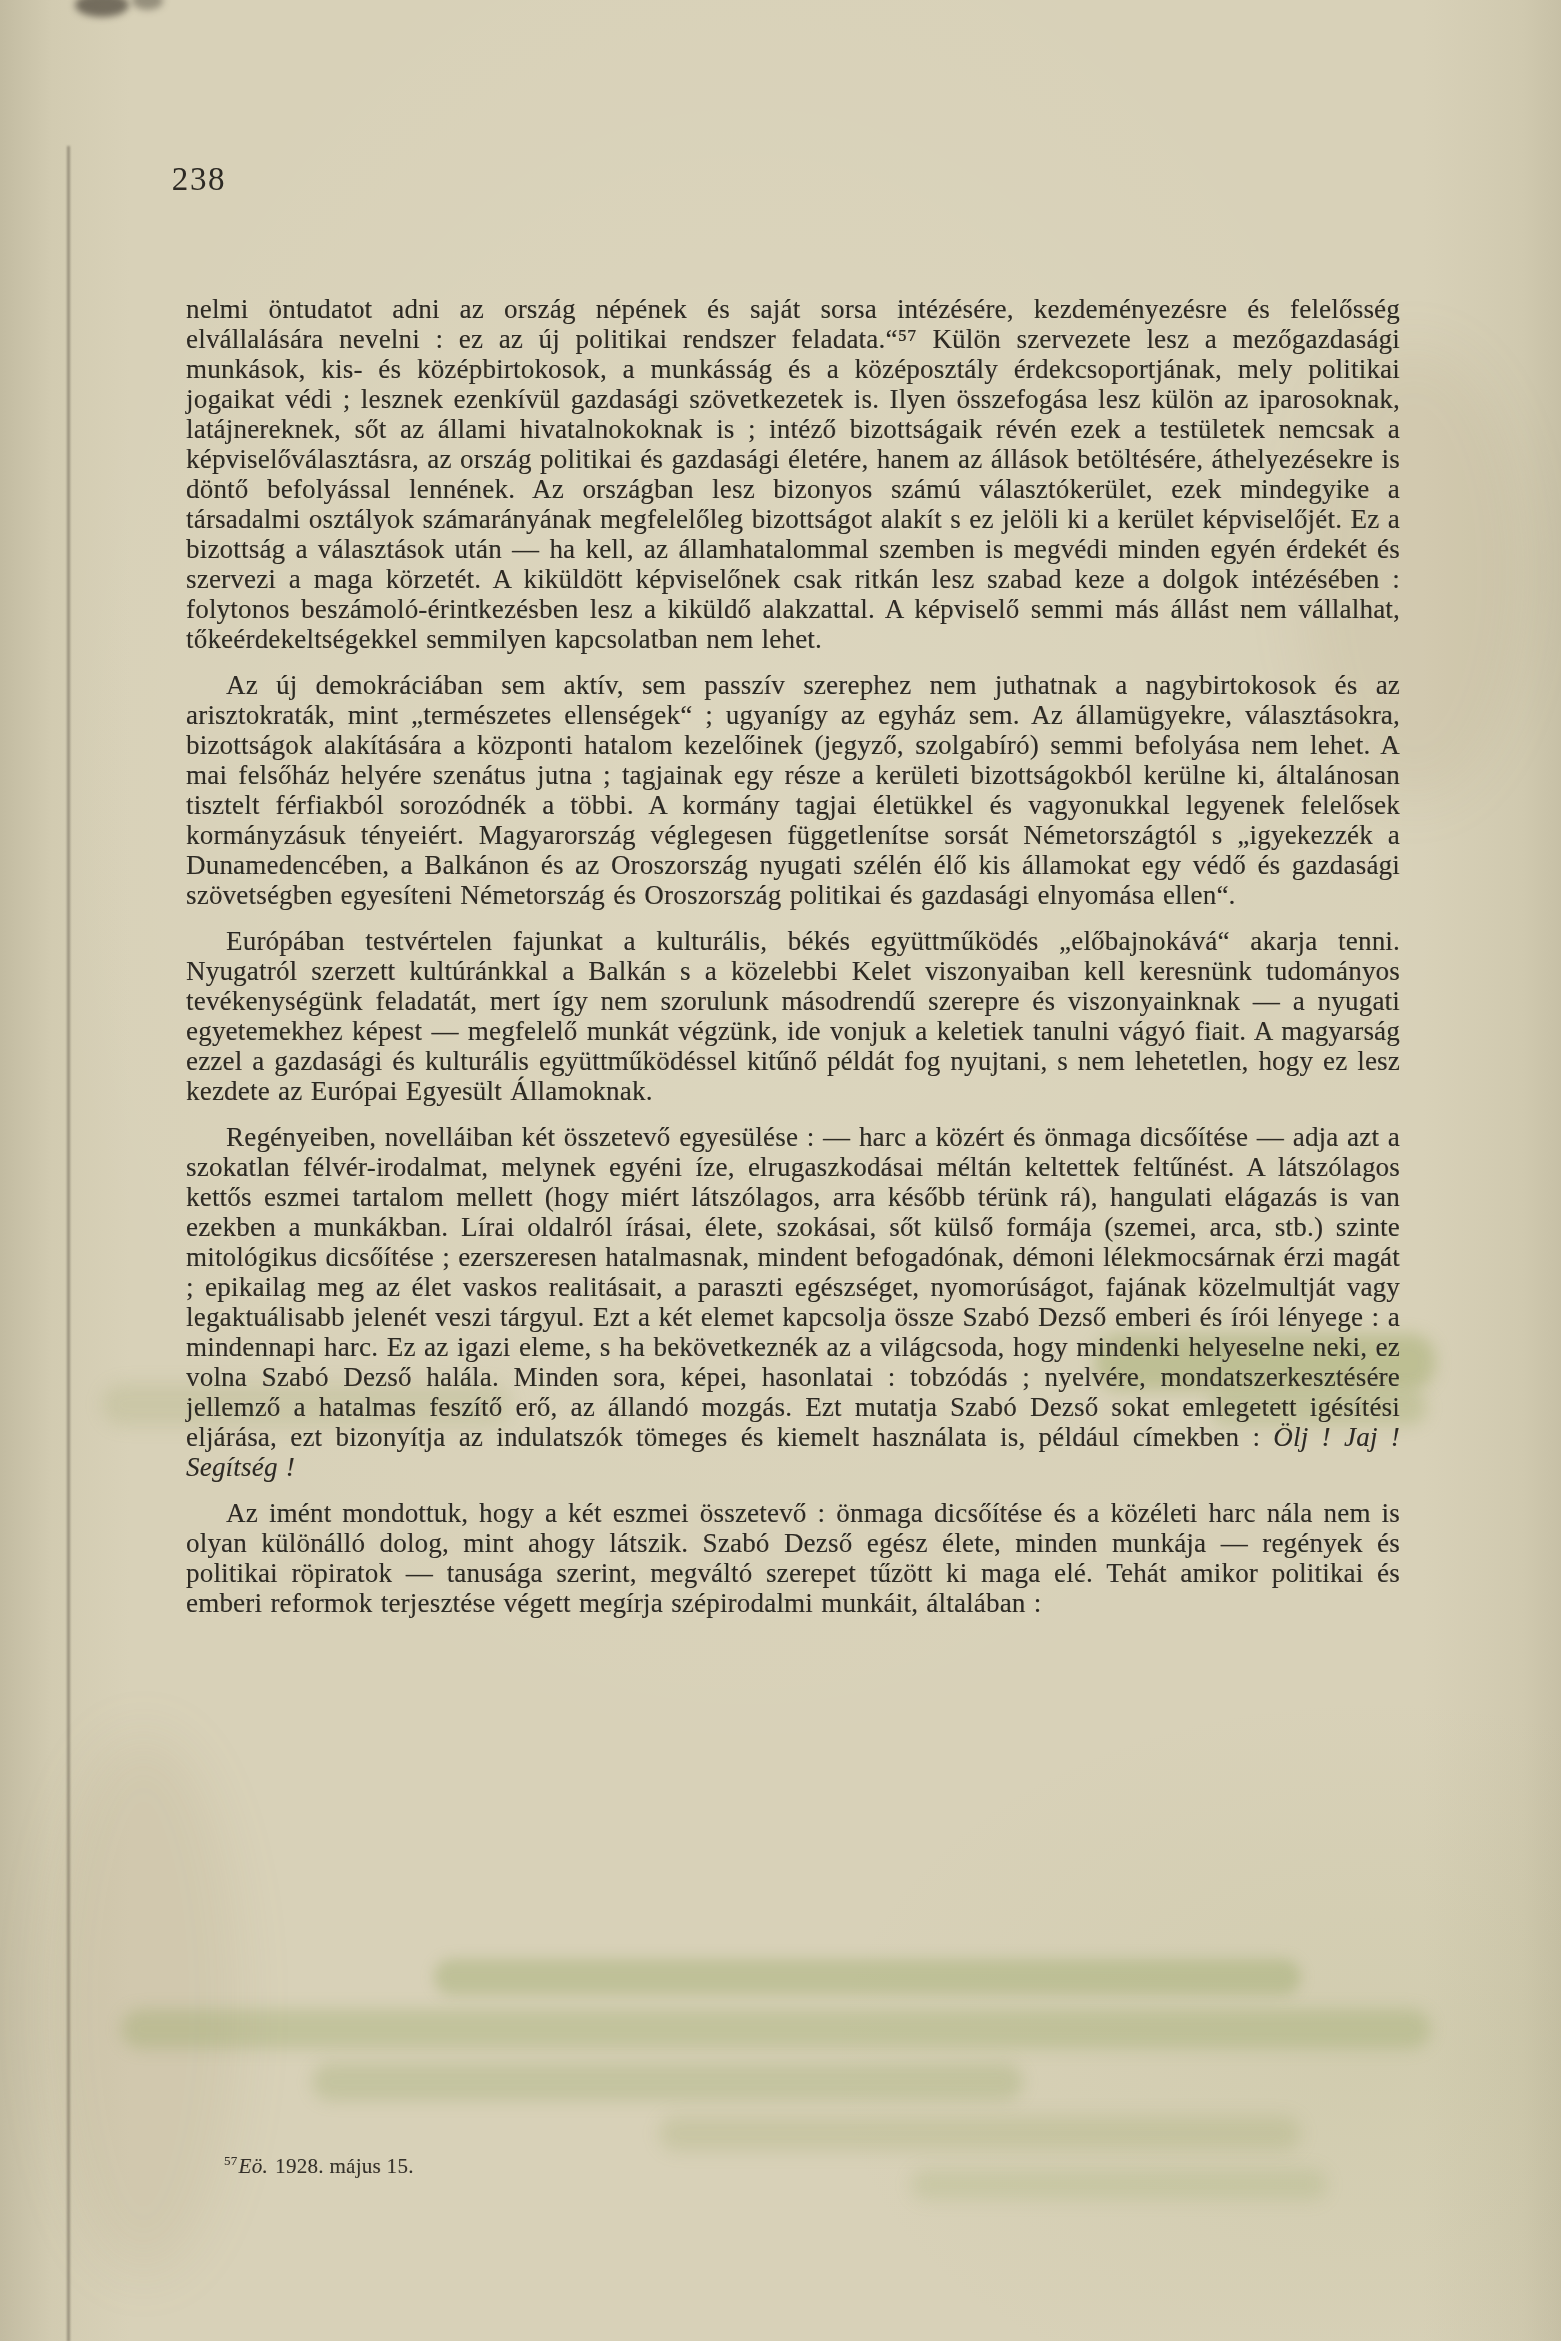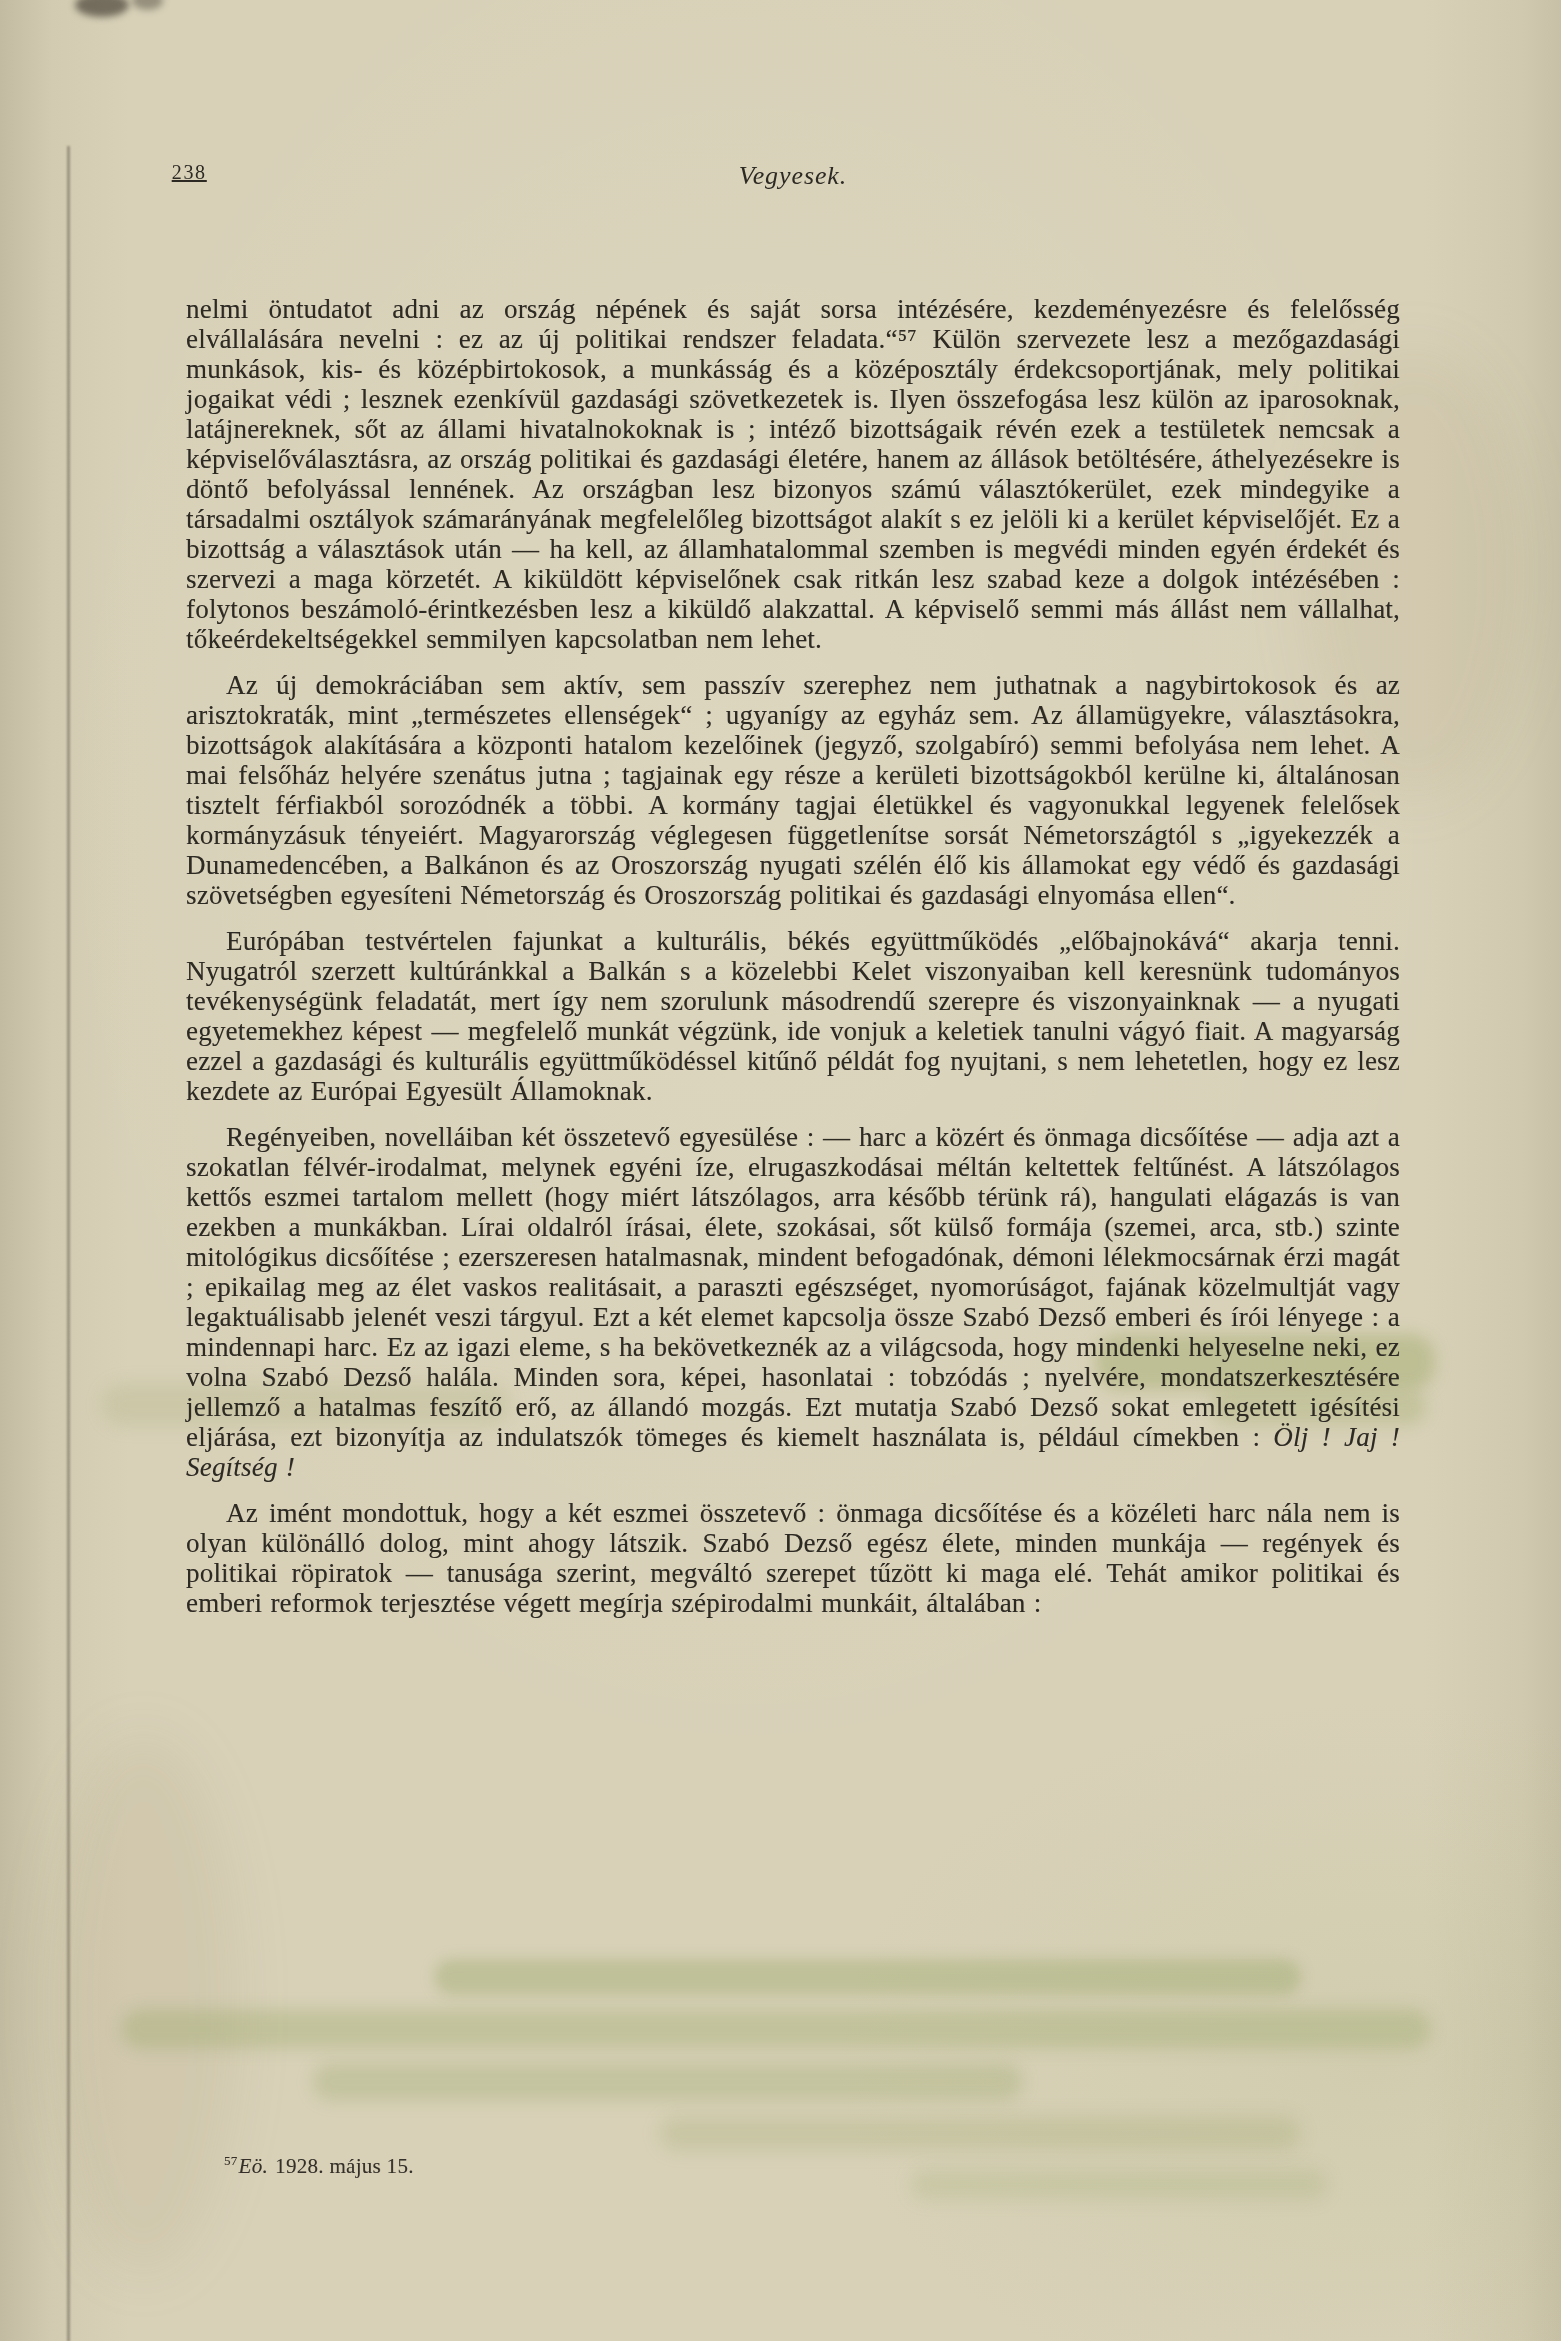--- a/index.html
+++ b/index.html
@@ -21,21 +21,21 @@
       #d6cfb6;
   }
 
   
   .header-row {
     position: absolute;
     top: 161px; left: 170px; width: 1246px; height: 36px;
   }
   .page-number {
     position: absolute; left: 1.7px; top: 0;
-    font-size: 20px; letter-spacing: 1.7px; text-decoration: underline;
+    font-size: 33px; letter-spacing: 1.7px;
   }
   .running-title {
     position: absolute; left: 0; right: 0; top: 0;
     text-align: center; font-style: italic;
     font-size: 26px; letter-spacing: 0.9px;
   }
   .text-block {
     position: absolute;
     top: 278px; left: 170px; width: 1246px;
     text-align: justify;
@@ -119,21 +119,20 @@
   <div class="stain" id="stain-2"></div>
   <div class="stain" id="stain-3"></div>
   <div class="stain" id="stain-4"></div>
   <div class="stain" id="stain-5"></div>
   <div class="stain" id="stain-6"></div>
   <div class="stain" id="stain-7"></div>
   <div class="stain" id="stain-8"></div>
 
   <div class="header-row">
     <span class="page-number">238</span>
-    <span class="running-title">Vegyesek.</span>
   </div>
 
   <div class="text-block">
     <p class="continuation">nelmi öntudatot adni az ország népének és saját sorsa intézésére, kezdeményezésre és felelősség elvállalására nevelni : ez az új politikai rendszer feladata.“⁵⁷ Külön szervezete lesz a mezőgazdasági munkások, kis- és középbirtokosok, a munkásság és a középosztály érdekcsoportjának, mely politikai jogaikat védi ; lesznek ezenkívül gazdasági szövetkezetek is. Ilyen összefogása lesz külön az iparosoknak, latájnereknek, sőt az állami hivatalnokoknak is ; intéző bizottságaik révén ezek a testületek nemcsak a képviselőválasztásra, az ország politikai és gazdasági életére, hanem az állások betöltésére, áthelyezésekre is döntő befolyással lennének. Az országban lesz bizonyos számú választókerület, ezek mindegyike a társadalmi osztályok számarányának megfelelőleg bizottságot alakít s ez jelöli ki a kerület képviselőjét. Ez a bizottság a választások után — ha kell, az államhatalommal szemben is megvédi minden egyén érdekét és szervezi a maga körzetét. A kiküldött képviselőnek csak ritkán lesz szabad keze a dolgok intézésében : folytonos beszámoló-érintkezésben lesz a kiküldő alakzattal. A képviselő semmi más állást nem vállalhat, tőkeérdekeltségekkel semmilyen kapcsolatban nem lehet.</p>
     <p>Az új demokráciában sem aktív, sem passzív szerephez nem juthatnak a nagybirtokosok és az arisztokraták, mint „természetes ellenségek“ ; ugyanígy az egyház sem. Az államügyekre, választásokra, bizottságok alakítására a központi hatalom kezelőinek (jegyző, szolgabíró) semmi befolyása nem lehet. A mai felsőház helyére szenátus jutna ; tagjainak egy része a kerületi bizottságokból kerülne ki, általánosan tisztelt férfiakból sorozódnék a többi. A kormány tagjai életükkel és vagyonukkal legyenek felelősek kormányzásuk tényeiért. Magyarország véglegesen függetlenítse sorsát Németországtól s „igyekezzék a Dunamedencében, a Balkánon és az Oroszország nyugati szélén élő kis államokat egy védő és gazdasági szövetségben egyesíteni Németország és Oroszország politikai és gazdasági elnyomása ellen“.</p>
     <p>Európában testvértelen fajunkat a kulturális, békés együttműködés „előbajnokává“ akarja tenni. Nyugatról szerzett kultúránkkal a Balkán s a közelebbi Kelet viszonyaiban kell keresnünk tudományos tevékenységünk feladatát, mert így nem szorulunk másodrendű szerepre és viszonyainknak — a nyugati egyetemekhez képest — megfelelő munkát végzünk, ide vonjuk a keletiek tanulni vágyó fiait. A magyarság ezzel a gazdasági és kulturális együttműködéssel kitűnő példát fog nyujtani, s nem lehetetlen, hogy ez lesz kezdete az Európai Egyesült Államoknak.</p>
     <p><span>Regényeiben, novelláiban két összetevő egyesülése : — harc a közért és önmaga dicsőítése — adja azt a szokatlan félvér-irodalmat, melynek egyéni íze, elrugaszkodásai méltán keltettek feltűnést. A látszólagos kettős eszmei tartalom mellett (hogy miért látszólagos, arra később térünk rá), hangulati elágazás is van ezekben a munkákban. Lírai oldalról írásai, élete, szokásai, sőt külső formája (szemei, arca, stb.) szinte mitológikus dicsőítése ; ezerszeresen hatalmasnak, mindent befogadónak, démoni lélekmocsárnak érzi magát ; epikailag meg az élet vaskos realitásait, a paraszti egészséget, nyomorúságot, fajának közelmultját vagy legaktuálisabb jelenét veszi tárgyul. Ezt a két elemet kapcsolja össze Szabó Dezső emberi és írói lényege : a mindennapi harc. Ez az igazi eleme, s ha bekövetkeznék az a világcsoda, hogy mindenki helyeselne neki, ez volna Szabó Dezső halála. Minden sora, képei, hasonlatai : tobzódás ; nyelvére, mondatszerkesztésére jellemző a hatalmas feszítő erő, az állandó mozgás. Ezt mutatja Szabó Dezső sokat emlegetett igésítési eljárása, ezt bizonyítja az indulatszók tömeges és kiemelt használata is, például címekben : </span><span class="italic">Ölj ! Jaj ! Segítség !</span></p>
     <p>Az imént mondottuk, hogy a két eszmei összetevő : önmaga dicsőítése és a közéleti harc nála nem is olyan különálló dolog, mint ahogy látszik. Szabó Dezső egész élete, minden munkája — regények és politikai röpiratok — tanusága szerint, megváltó szerepet tűzött ki maga elé. Tehát amikor politikai és emberi reformok terjesztése végett megírja szépirodalmi munkáit, általában :</p>
   </div>
 

